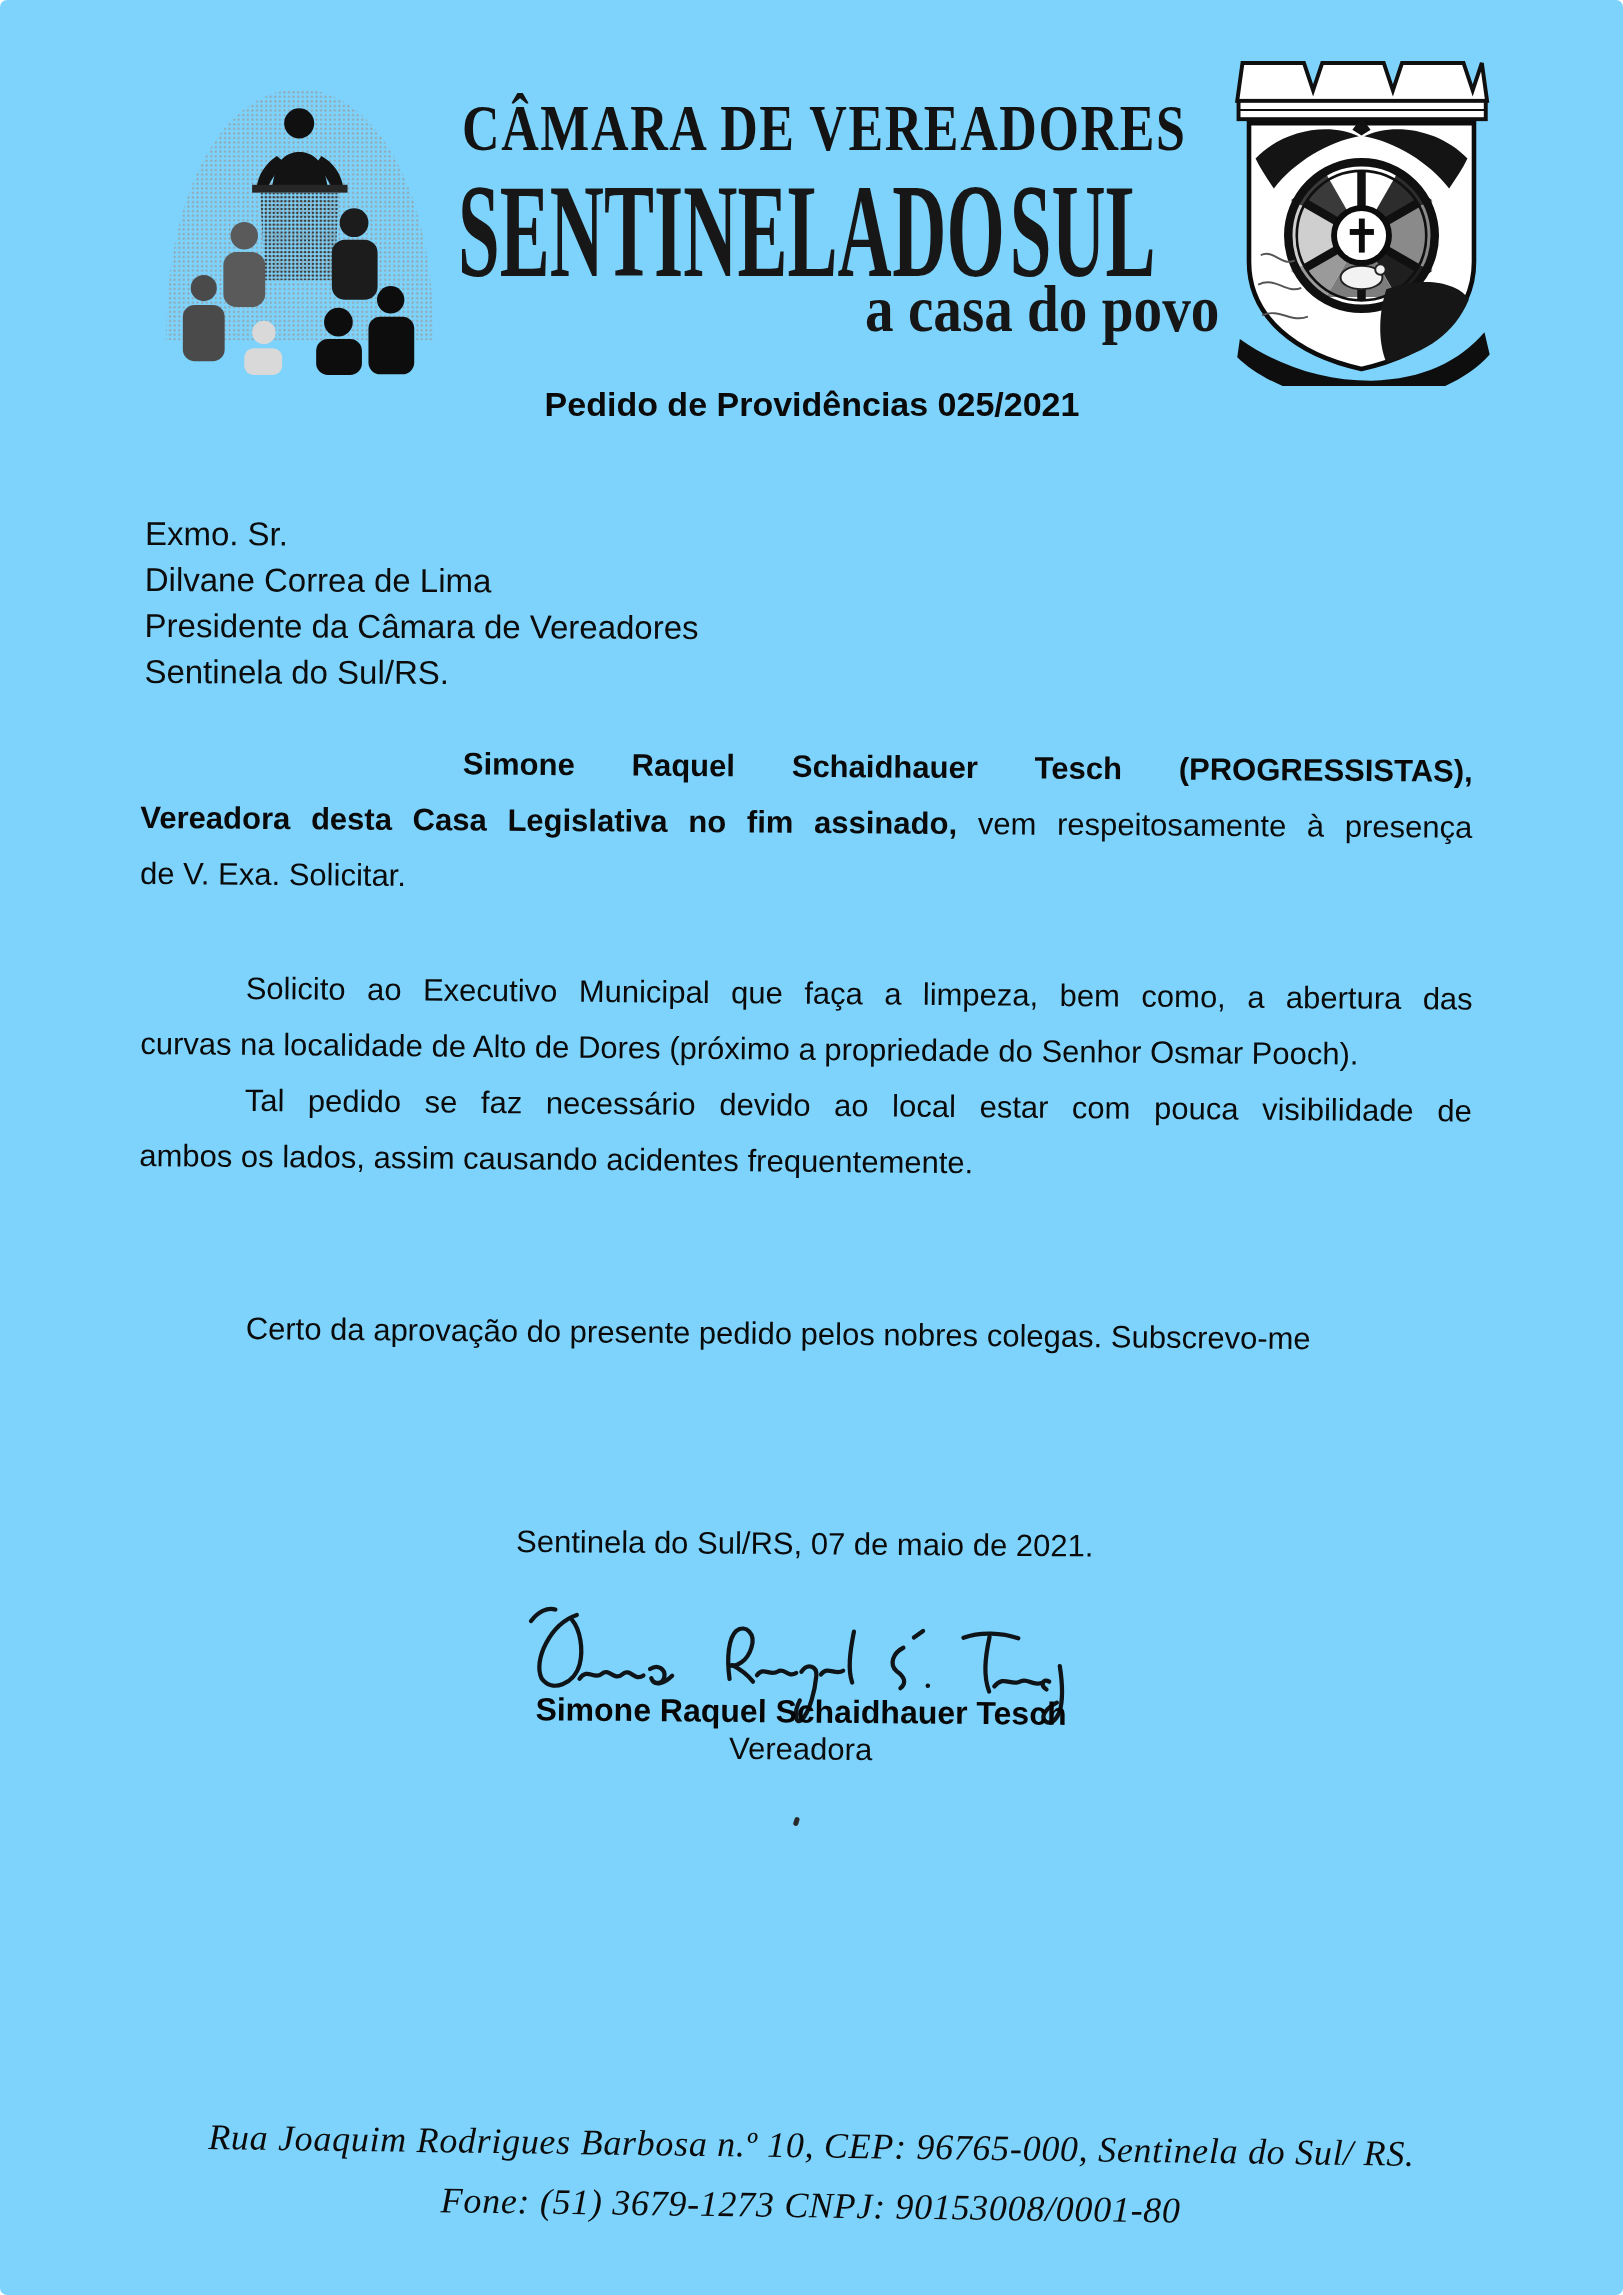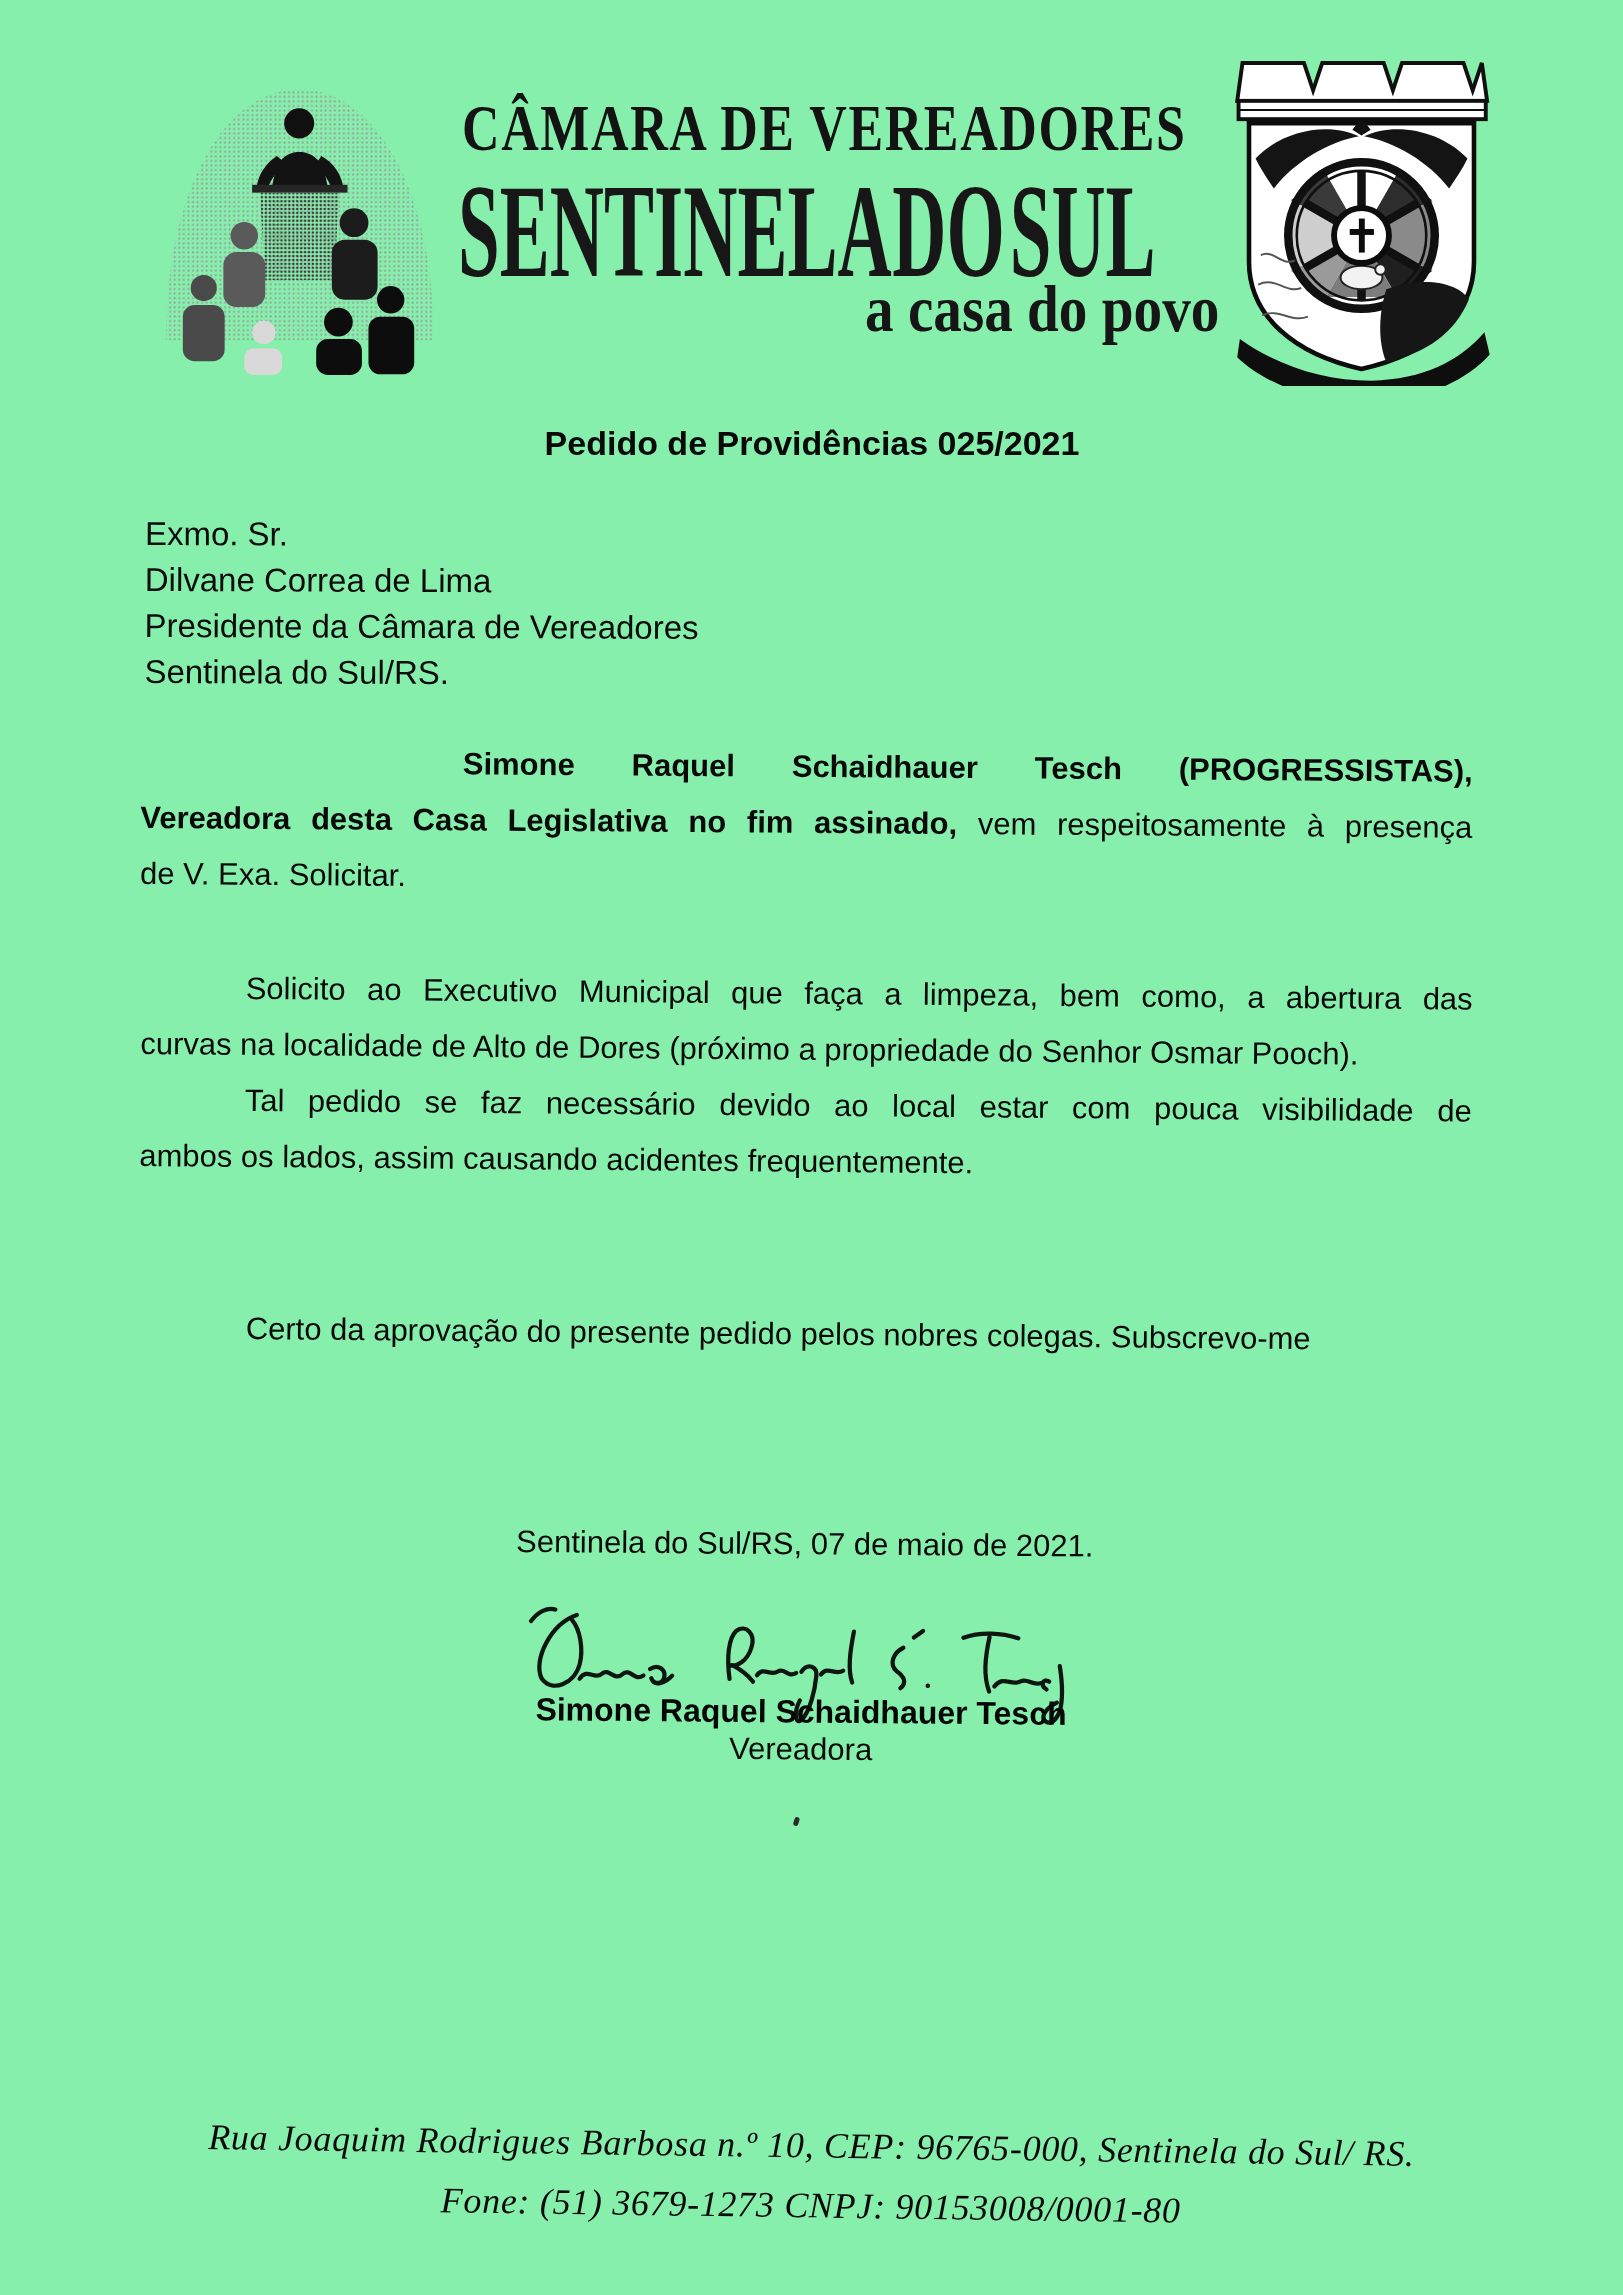--- a/index.html
+++ b/index.html
@@ -1,19 +1,20 @@
 <!DOCTYPE html>
 <html style="font-size:10.5px"><head>
 <meta charset="utf-8">
 <style>
   html,body{margin:0;padding:0;background:#ffffff;}
   .page{
-    position:relative;width:1623px;height:2295px;background:#86efac;
+    position:relative;width:1623px;height:2295px;background:#7dd3fc;
     overflow:hidden;color:#0b0b0b;
     font-family:"Liberation Sans",sans-serif;
+    border-radius:7px;
   }
   
   .lh-line1{
     position:absolute;left:462px;top:96px;
     font-family:"Liberation Serif",serif;font-weight:700;font-size:65px;line-height:1;
     letter-spacing:2px;white-space:nowrap;color:#131313;
     transform:scaleX(.80);transform-origin:left top;
   }
   .lh-line2{
     position:absolute;left:458px;top:164px;
@@ -23,21 +24,21 @@
   }
   .lh-tagline{
     position:absolute;left:865px;top:274px;width:367px;text-align:center;
     font-family:"Liberation Serif",serif;font-weight:700;font-size:65px;line-height:1.1;
     color:#161616;transform:scaleX(.88);transform-origin:left top;white-space:nowrap;
   }
   .logo-svg{position:absolute;left:154px;top:58px;width:291px;height:317px;}
   .crest-svg{position:absolute;left:1229px;top:59px;width:265px;height:327px;}
   
   .doc-title{
-    position:absolute;left:139px;top:424px;width:1346px;text-align:center;
+    position:absolute;left:139px;top:385px;width:1346px;text-align:center;
     font-weight:700;font-size:34px;line-height:39px;color:#0a0a0a;
   }
   .addressee{
     position:absolute;left:145px;top:511px;width:916px;
     font-size:33px;line-height:46px;color:#0c0c0c;
     transform:rotate(.2deg);transform-origin:left top;
   }
   .para{position:absolute;left:141px;width:1332px;font-size:31px;line-height:56px;color:#0a0a0a;}
   .jline{text-align:justify;text-align-last:justify;white-space:normal;}
   .lline{text-align:left;}

